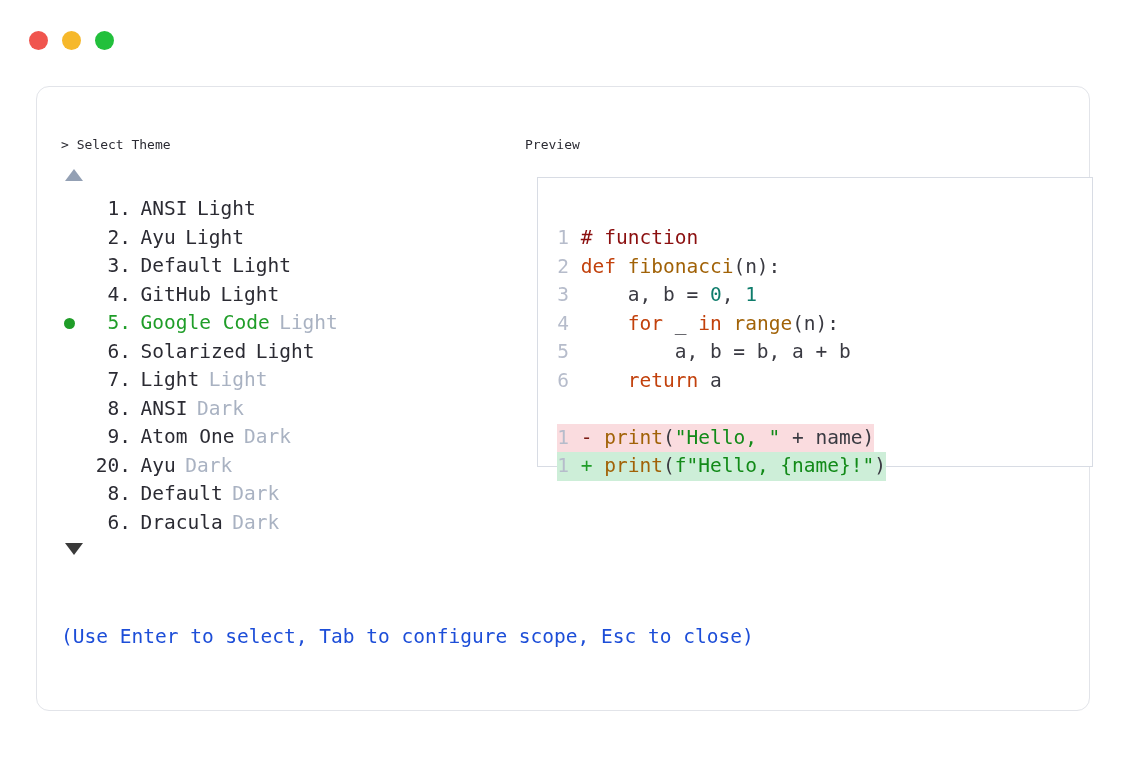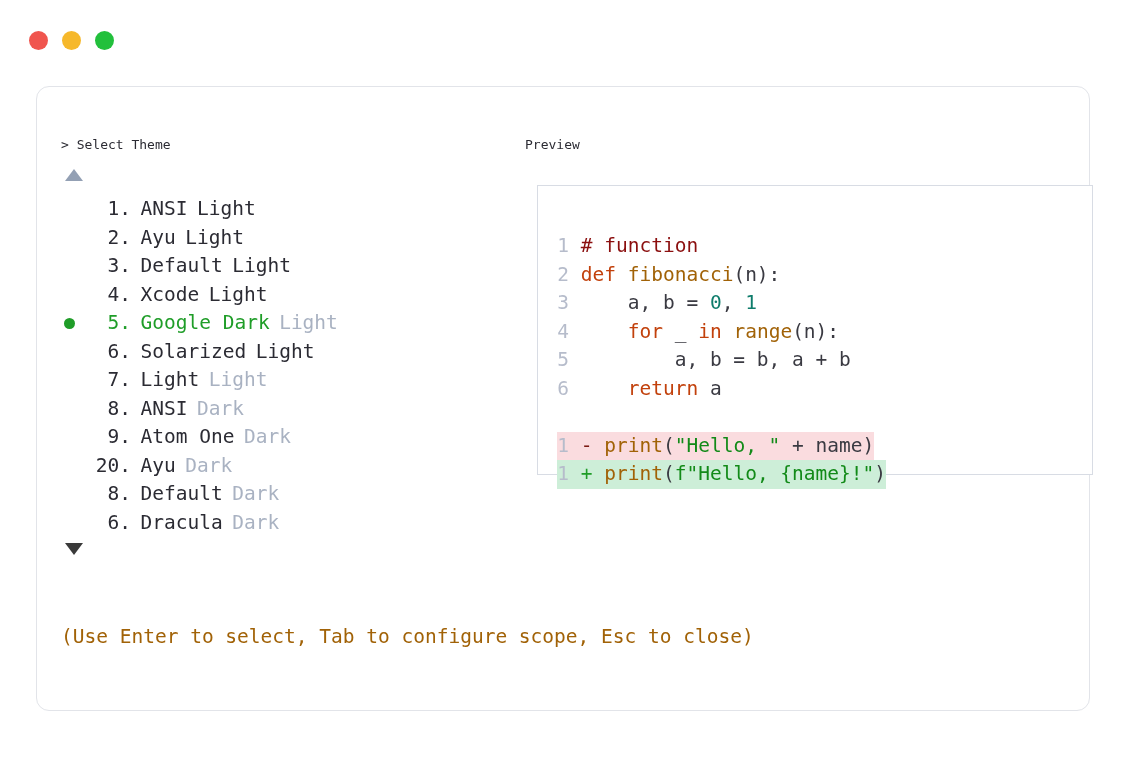--- a/index.html
+++ b/index.html
@@ -136,35 +136,34 @@
   .variant-dim { color: #a9b2c2; }
   .variant-strong { color: #2b2b33; }
 
   
   .hint {
     position: absolute;
     left: 24px;
     top: 536px;
     font-size: 19.5px;
     line-height: 28px;
-    color: #a16207;
+    color: #1d4ed8;
     white-space: pre;
   }
 
   
   .preview-box {
     position: absolute;
     left: 500px;
     top: 90px;
     width: 556px;
     height: 290px;
     box-sizing: border-box;
     border: 1px solid #d8dce4;
     background: #ffffff;
-    margin-top: 8px;
   }
   .code {
     position: absolute;
     left: 19px;
     top: 46px;
     font-size: 19.5px;
     line-height: 28.5px;
     white-space: pre;
   }
   .code-line { white-space: pre; height: 28.5px; }
@@ -208,22 +207,22 @@
 <div class="card">
   <div class="card-inner">
 
     <div class="col-left">
       <div class="section-title">&gt; Select Theme</div>
       <div class="arrow arrow-up"></div>
       <div class="theme-list" id="theme-list">
           <div class="theme-row"><span class="bullet-slot"></span><span class="row-index"> 1.</span><span class="row-name">ANSI</span><span class="row-variant variant-strong">Light</span></div>
           <div class="theme-row"><span class="bullet-slot"></span><span class="row-index"> 2.</span><span class="row-name">Ayu</span><span class="row-variant variant-strong">Light</span></div>
           <div class="theme-row"><span class="bullet-slot"></span><span class="row-index"> 3.</span><span class="row-name">Default</span><span class="row-variant variant-strong">Light</span></div>
-          <div class="theme-row"><span class="bullet-slot"></span><span class="row-index"> 4.</span><span class="row-name">Xcode</span><span class="row-variant variant-strong">Light</span></div>
-          <div class="theme-row selected"><span class="bullet-slot"><span class="bullet"></span></span><span class="row-index"> 5.</span><span class="row-name">Google Dark</span><span class="row-variant variant-dim">Light</span></div>
+          <div class="theme-row"><span class="bullet-slot"></span><span class="row-index"> 4.</span><span class="row-name">GitHub</span><span class="row-variant variant-strong">Light</span></div>
+          <div class="theme-row selected"><span class="bullet-slot"><span class="bullet"></span></span><span class="row-index"> 5.</span><span class="row-name">Google Code</span><span class="row-variant variant-dim">Light</span></div>
           <div class="theme-row"><span class="bullet-slot"></span><span class="row-index"> 6.</span><span class="row-name">Solarized</span><span class="row-variant variant-strong">Light</span></div>
           <div class="theme-row"><span class="bullet-slot"></span><span class="row-index"> 7.</span><span class="row-name">Light</span><span class="row-variant variant-dim">Light</span></div>
           <div class="theme-row"><span class="bullet-slot"></span><span class="row-index"> 8.</span><span class="row-name">ANSI</span><span class="row-variant variant-dim">Dark</span></div>
           <div class="theme-row"><span class="bullet-slot"></span><span class="row-index"> 9.</span><span class="row-name">Atom One</span><span class="row-variant variant-dim">Dark</span></div>
           <div class="theme-row"><span class="bullet-slot"></span><span class="row-index">20.</span><span class="row-name">Ayu</span><span class="row-variant variant-dim">Dark</span></div>
           <div class="theme-row"><span class="bullet-slot"></span><span class="row-index">8.</span><span class="row-name">Default</span><span class="row-variant variant-dim">Dark</span></div>
           <div class="theme-row"><span class="bullet-slot"></span><span class="row-index">6.</span><span class="row-name">Dracula</span><span class="row-variant variant-dim">Dark</span></div>
         </div>
       <div class="arrow arrow-down"></div>
     </div>

